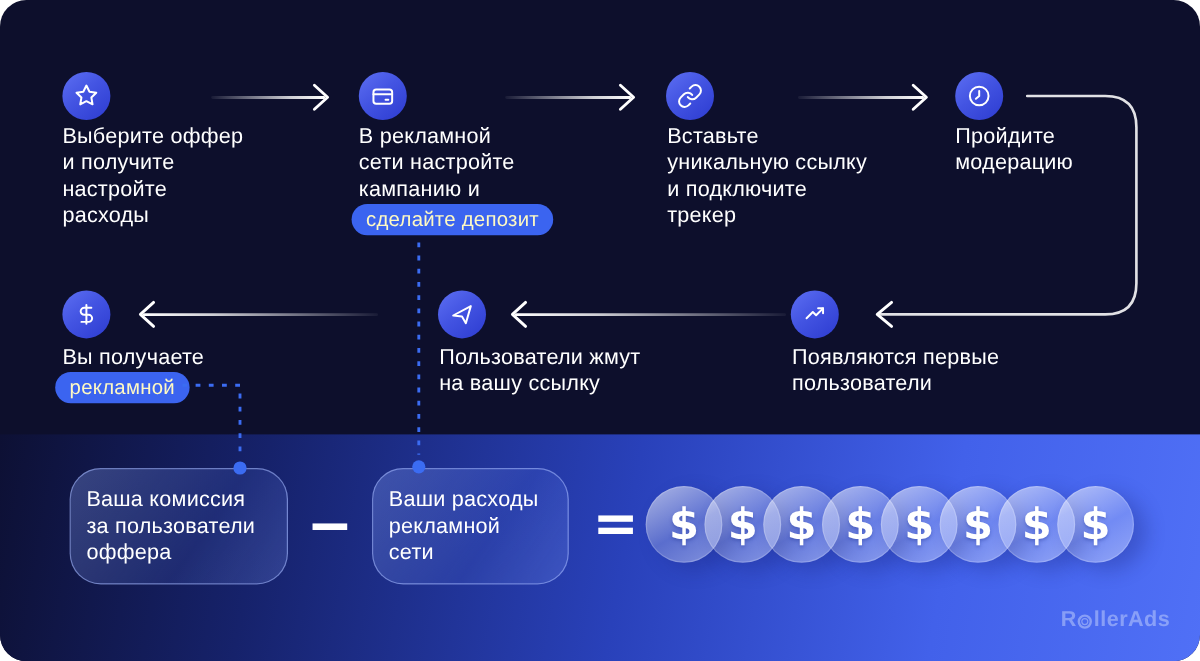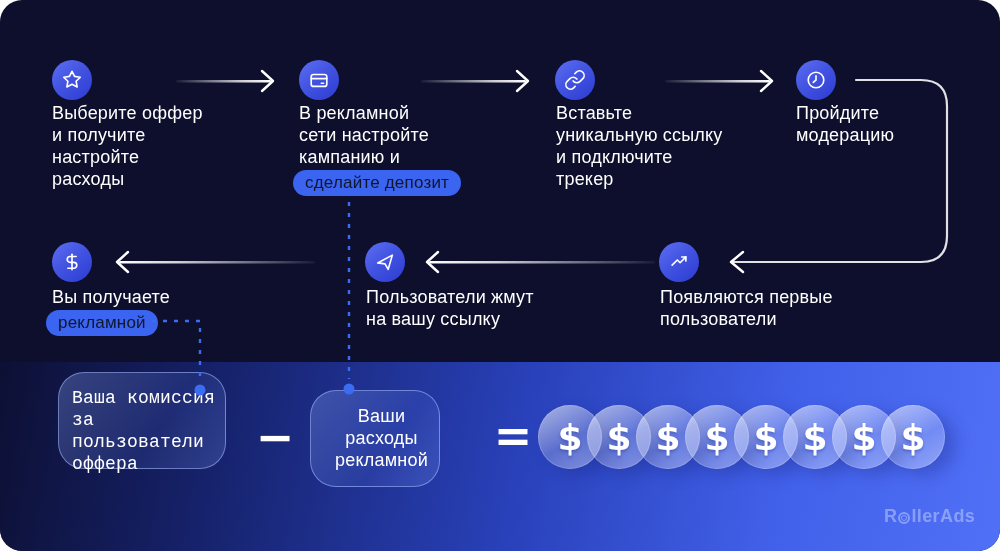--- a/index.html
+++ b/index.html
@@ -5,27 +5,27 @@
   html,body{margin:0;padding:0;}
   body{width:1000px;height:551px;background:#ffffff;font-family:"Liberation Sans",sans-serif;}
   .canvas{position:relative;width:1000px;height:551px;border-radius:22px;overflow:hidden;background:#0d0f2c;}
   .bottom-band{position:absolute;left:0;top:362px;width:1000px;height:189px;
     background:linear-gradient(100deg,#0d1034 0%,#16226b 22%,#2941ba 52%,#4261ea 78%,#5070f6 100%);}
   .overlay{position:absolute;left:0;top:0;z-index:6;pointer-events:none;}
   .icon-circle{position:absolute;width:40px;height:40px;border-radius:50%;z-index:3;
     background:linear-gradient(140deg,#5d6ff2 0%,#4354e2 45%,#2c3bd0 100%);
     display:flex;align-items:center;justify-content:center;}
   .step-text{position:absolute;color:#fff;font-size:18px;line-height:22px;letter-spacing:.2px;z-index:3;}
-  .pill{display:inline-block;background:#3b64f0;color:#0f172a;border-radius:14px;height:26px;line-height:26px;
+  .pill{display:inline-block;background:#3b64f0;color:#fef9c3;border-radius:14px;height:26px;line-height:26px;
     padding:0 12px;font-size:17px;margin-left:-6px;margin-top:2px;white-space:nowrap;}
   .eq-box{position:absolute;border-radius:26px;border:1.5px solid rgba(168,188,255,.55);
     background:linear-gradient(125deg,rgba(140,168,255,.32),rgba(99,130,245,.14) 60%,rgba(140,168,255,.22));
     color:#fff;font-size:18px;line-height:22px;padding:14px 0 0 13px;box-sizing:border-box;z-index:2;letter-spacing:.2px;}
-  #commission-box{left:58px;top:372px;width:168px;height:97px;font-family:Liberation Mono, monospace;}
-  #spend-box{left:310px;top:390px;width:130px;height:97px;text-align:center;}
+  #commission-box{left:58px;top:390px;width:182px;height:97px;}
+  #spend-box{left:310px;top:390px;width:164px;height:97px;}
   .op{position:absolute;color:#fff;font-weight:bold;font-family:"DejaVu Sans",sans-serif;z-index:2;text-align:center;}
   #minus-op{left:246px;top:410px;width:58px;font-size:46px;line-height:54px;}
   #equals-op{left:483px;top:406px;width:60px;font-size:46px;line-height:60px;}
   .coins{position:absolute;left:538px;top:405px;display:flex;z-index:2;}
   .coin{width:64px;height:64px;border-radius:50%;margin-right:-15px;flex:0 0 64px;
     display:flex;align-items:center;justify-content:center;
     background:linear-gradient(150deg,rgba(255,255,255,.62),rgba(255,255,255,.22) 55%,rgba(255,255,255,.40));
     box-shadow:10px 6px 16px rgba(23,33,120,.30), inset 0 0 0 1px rgba(255,255,255,.18);
     color:#fff;font-size:36px;font-weight:bold;font-family:"DejaVu Sans",sans-serif;}
   .coin span{text-shadow:0 2px 3px rgba(35,55,150,.40);}
@@ -178,20 +178,21 @@
 
   <div class="eq-box" id="commission-box">
     <div>Ваша комиссия</div>
     <div>за пользователи</div>
     <div>оффера</div>
   </div>
   <div class="op" id="minus-op">−</div>
   <div class="eq-box" id="spend-box">
     <div>Ваши расходы</div>
     <div>рекламной</div>
+    <div>сети</div>
   </div>
   <div class="op" id="equals-op">=</div>
   <div class="coins">
     <div class="coin">
         <span>$</span>
       </div>
   <div class="coin">
         <span>$</span>
       </div>
       <div class="coin">

